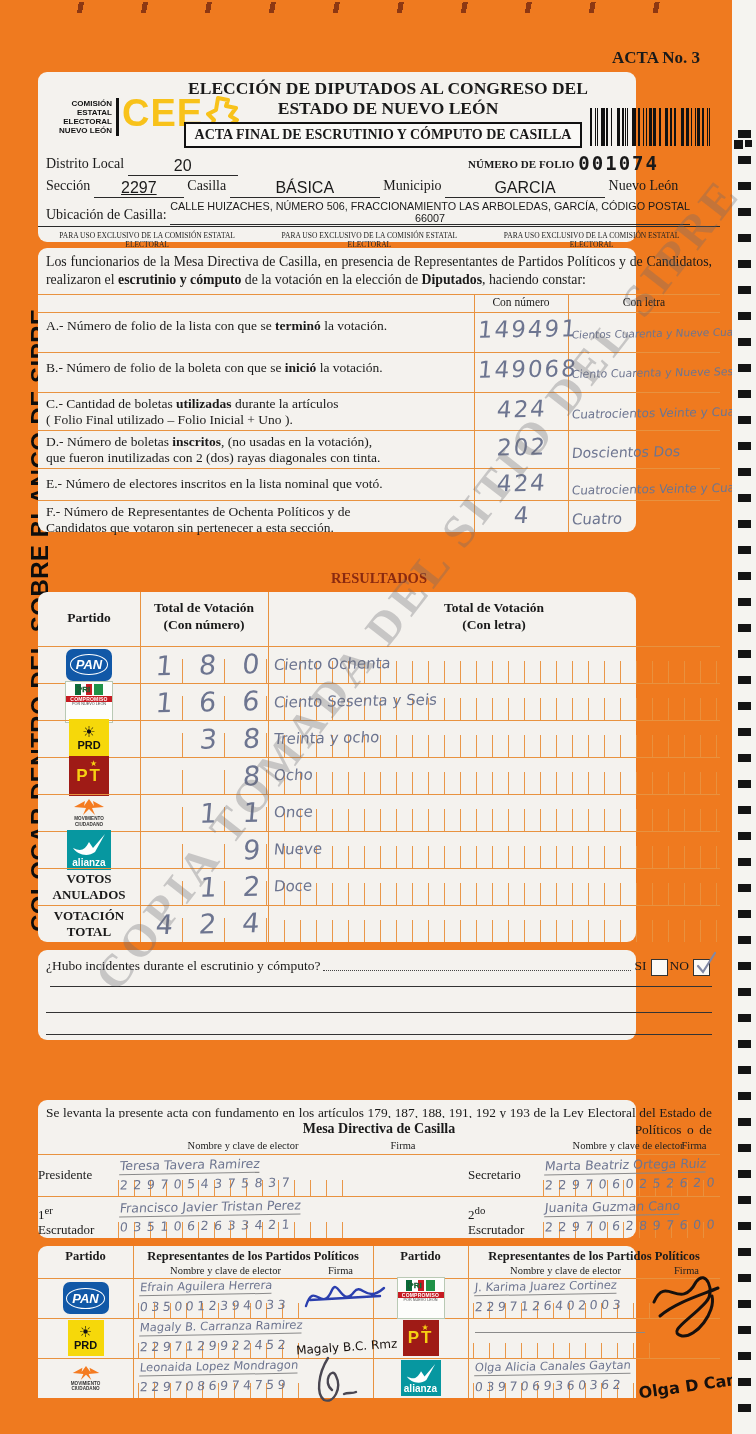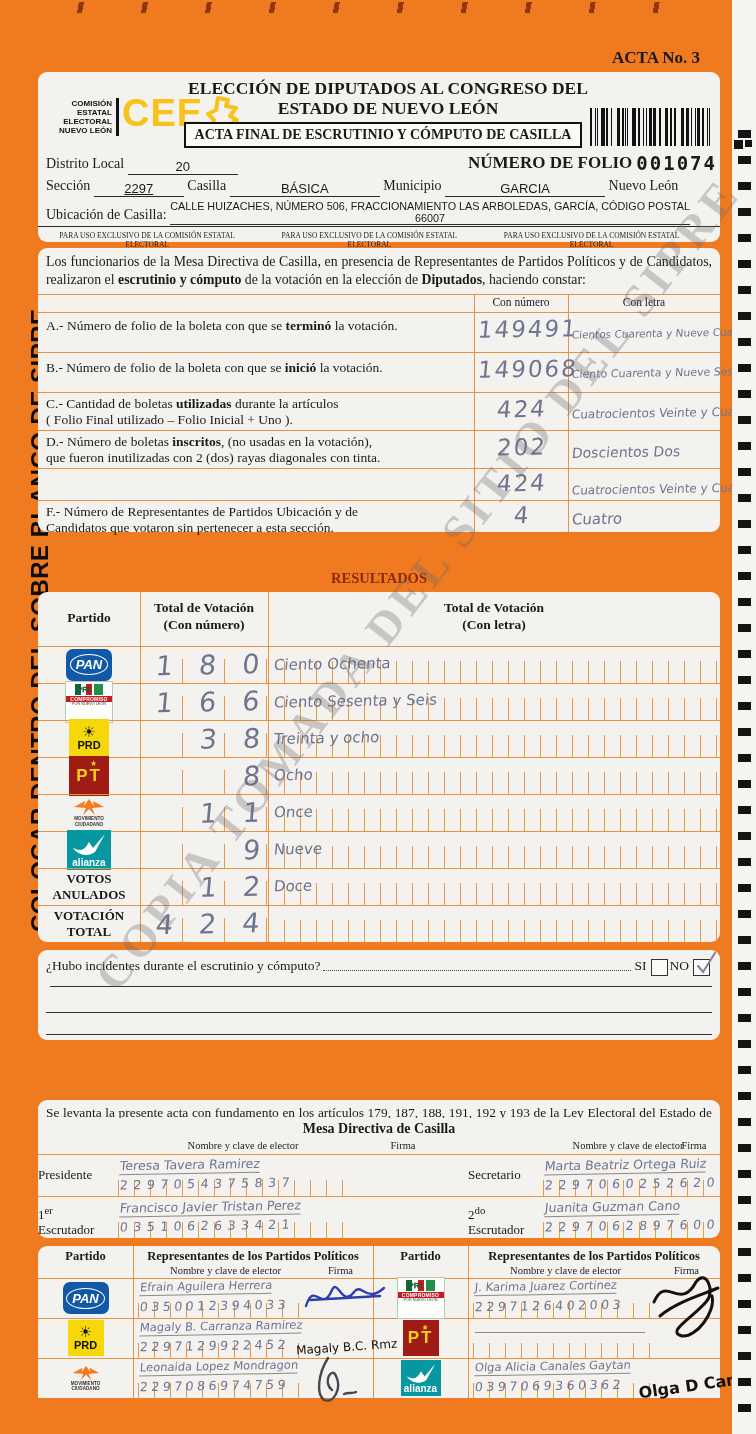--- a/index.html
+++ b/index.html
@@ -17,41 +17,41 @@
   
   .side-label{position:absolute;left:26px;top:932px;transform:rotate(-90deg);transform-origin:0 0;
     font-family:"Liberation Sans",sans-serif;font-weight:bold;font-size:24px;color:#0d0d0d;
     white-space:nowrap;letter-spacing:.5px;}
   
   .watermark{position:absolute;left:84px;top:968px;transform:rotate(-52deg);transform-origin:0 0;
     font-family:"Liberation Serif",serif;font-size:46px;font-weight:bold;letter-spacing:5px;
     color:rgba(105,105,112,.32);white-space:nowrap;z-index:9;pointer-events:none;}
   .acta-no{position:absolute;top:48px;left:612px;font-size:17px;font-weight:bold;}
   
-  .panel{position:absolute;left:38px;width:682px;background:#f4f2ee;border-radius:9px;}
+  .panel{position:absolute;left:38px;width:598px;background:#f4f2ee;border-radius:9px;}
   
   .p1{top:72px;height:170px;}
   .title{position:absolute;top:6px;left:120px;width:460px;text-align:center;font-weight:bold;font-size:17.5px;line-height:1.15;}
   .org{position:absolute;top:28px;left:8px;width:66px;font-family:"Liberation Sans",sans-serif;
     font-weight:bold;font-size:8px;text-align:right;line-height:1.12;color:#111;}
   .org-sep{position:absolute;top:26px;left:78px;width:3px;height:38px;background:#111;}
   .cee{position:absolute;top:20px;left:84px;font-family:"Liberation Sans",sans-serif;font-weight:bold;
     font-size:38px;color:#f8c21a;letter-spacing:1px;}
   .cee-shape{position:absolute;top:24px;left:168px;}
   .subtitle-box{position:absolute;top:50px;left:146px;width:390px;border:2px solid #111;background:#faf9f6;
     text-align:center;font-weight:bold;font-size:14px;padding:3px 2px;}
   .barcode{position:absolute;top:36px;left:552px;width:122px;height:38px;
     background:repeating-linear-gradient(90deg,#111 0 2px,transparent 2px 5px,#111 5px 6px,transparent 6px 11px,#111 11px 14px,transparent 14px 16px),
                repeating-linear-gradient(90deg,#111 0 1px,transparent 1px 7px);}
   .folio-row{position:absolute;top:80px;left:430px;width:250px;}
-  .folio-label{font-weight:bold;font-size:17px;}
+  .folio-label{font-weight:bold;font-size:11px;}
   .folio-val{font-family:"DejaVu Sans Mono",monospace;font-weight:bold;font-size:19px;letter-spacing:2px;vertical-align:-2px;}
   .fline{position:absolute;font-size:14px;}
   .wline{display:inline-block;border-bottom:1.3px solid #2a2a2a;text-align:center;
-    font-family:"Liberation Sans",sans-serif;font-size:13px;vertical-align:-3px;}
+    font-family:"Liberation Sans",sans-serif;font-size:16px;vertical-align:-3px;}
   .uso{position:absolute;top:154px;left:0;width:682px;border-top:1.3px solid #2a2a2a;}
   .uso span{display:inline-block;width:32%;text-align:center;font-size:7.5px;padding-top:4px;color:#222;}
   
   .p2{top:248px;height:284px;}
   .intro{position:absolute;top:5px;left:8px;width:666px;font-size:13.8px;line-height:1.3;text-align:justify;}
   .tline{position:absolute;left:0;width:682px;height:0;border-top:1px solid #e8923f;}
   .vline{position:absolute;top:46px;height:238px;width:0;border-left:1px solid #e8923f;}
   .tal-h{position:absolute;top:48px;font-size:11.5px;text-align:center;}
   .item-label{position:absolute;left:8px;width:428px;font-size:13.5px;line-height:1.2;}
   .hw{font-family:"DejaVu Sans",sans-serif;color:#6d7590;transform:skewX(-6deg) rotate(-1deg);display:inline-block;}
@@ -190,21 +190,21 @@
       <span>Los funcionarios de la Mesa Directiva de Casilla, en presencia de Representantes de Partidos Políticos  y de Candidatos, realizaron el </span><span class="bold">escrutinio y cómputo</span><span> de la votación en la elección de </span><span class="bold">Diputados</span><span>, haciendo constar:</span>
     </div>
     <div class="tline" style="top:46px;"></div>
     <div class="vline" style="left:436px;"></div>
     <div class="vline" style="left:530px;"></div>
     <div class="tal-h" style="left:436px;width:94px;">Con número</div>
     <div class="tal-h" style="left:530px;width:152px;">Con letra</div>
     <div class="tline" style="top:64px;"></div>
 
     <div class="item-label" style="top:70px;">
-      <span>A.- Número de folio de la boleta con que se </span><span class="bold">terminó</span><span> la votación.</span>
+      <span>A.- Número de folio de la lista con que se </span><span class="bold">terminó</span><span> la votación.</span>
     </div>
     <div class="tal-num" style="top:68px;"><span class="hw">149491</span></div>
     <div class="tal-words" style="top:78px;font-size:10.5px;"><span class="hw">Cientos Cuarenta y Nueve Cuatrocientos Noventa y Uno</span></div>
     <div class="tline" style="top:104px;"></div>
 
     <div class="item-label" style="top:112px;">
       <span>B.- Número de folio de la boleta con que se </span><span class="bold">inició</span><span> la votación.</span>
     </div>
     <div class="tal-num" style="top:108px;"><span class="hw">149068</span></div>
     <div class="tal-words" style="top:118px;font-size:11px;"><span class="hw">Ciento Cuarenta y Nueve Sesenta y Ocho</span></div>
@@ -219,26 +219,27 @@
     <div class="tline" style="top:182px;"></div>
 
     <div class="item-label" style="top:186px;">
       <span>D.- Número de boletas </span><span class="bold">inscritos</span><span>, (no usadas en la votación),</span><br>
       <span>que fueron inutilizadas con 2 (dos) rayas diagonales con tinta.</span>
     </div>
     <div class="tal-num" style="top:186px;"><span class="hw">202</span></div>
     <div class="tal-words" style="top:196px;font-size:14px;"><span class="hw">Doscientos Dos</span></div>
     <div class="tline" style="top:220px;"></div>
 
+    <div class="item-label" style="top:228px;"><span>E.- Número de electores inscritos en la lista nominal que votó.</span></div>
     <div class="tal-num" style="top:222px;"><span class="hw">424</span></div>
     <div class="tal-words" style="top:234px;"><span class="hw">Cuatrocientos Veinte y Cuatro</span></div>
     <div class="tline" style="top:252px;"></div>
 
     <div class="item-label" style="top:256px;">
-      <span>F.- Número de Representantes de Partidos Ubicación y de</span><br><span>Candidatos que votaron sin pertenecer a esta sección.</span>
+      <span>F.- Número de Representantes de Ochenta Políticos y de</span><br><span>Candidatos que votaron sin pertenecer a esta sección.</span>
     </div>
     <div class="tal-num" style="top:254px;"><span class="hw">4</span></div>
     <div class="tal-words" style="top:262px;font-size:15px;"><span class="hw">Cuatro</span></div>
   </div>
 
   <div class="res-title">RESULTADOS</div>
 
   <div class="panel p3">
     <div class="r-vline" style="left:102px;"></div>
     <div class="r-vline" style="left:230px;"></div>

